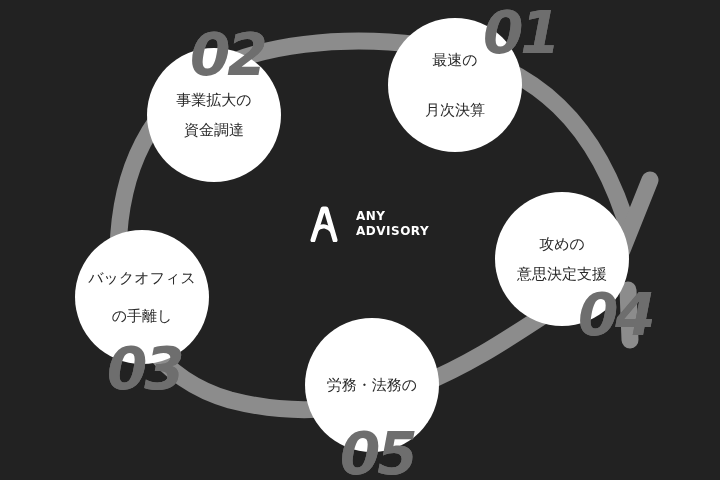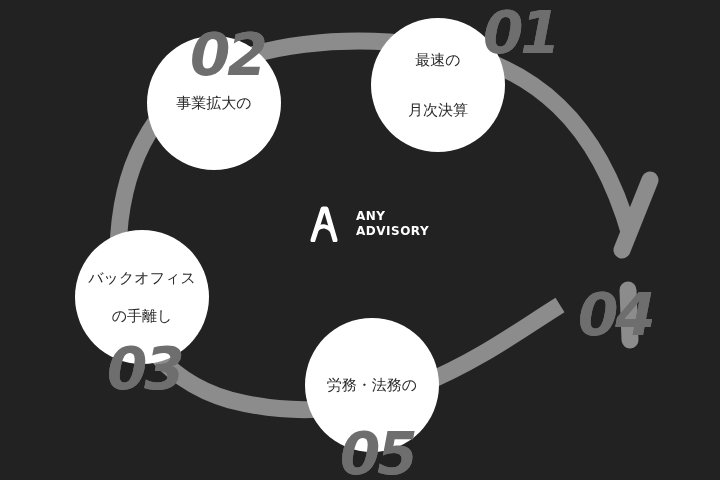--- a/index.html
+++ b/index.html
@@ -57,34 +57,39 @@
 
     <path d="M 628 290 L 630 340" fill="none" stroke="#8c8c8c" stroke-width="17" stroke-linecap="round"></path>
   </svg>
 
   <div class="num" style="left:483px; top:4px;">01</div>
   <div class="num" style="left:190px; top:26px;">02</div>
   <div class="num" style="left:107px; top:340px;">03</div>
   <div class="num" style="left:578px; top:286px;">04</div>
   <div class="num" style="left:340px; top:425px;">05</div>
 
-  <div class="circle" style="left:371px; top:18px; width:134px; height:134px;gap:20px;">
+  <div class="circle" style="left:388px; top:18px; width:134px; height:134px;gap:20px;">
     <span>最速の</span>
     <span>月次決算</span>
   </div>
 
-  <div class="circle" style="left:147px; top:36px; width:134px; height:134px;">
+  <div class="circle" style="left:147px; top:48px; width:134px; height:134px;">
     <span>事業拡大の</span>
+    <span>資金調達</span>
   </div>
 
   <div class="circle" style="left:75px; top:230px; width:134px; height:134px;gap:8px;">
     <span>バックオフィス</span>
     <span>の手離し</span>
   </div>
 
+  <div class="circle" style="left:495px; top:192px; width:134px; height:134px;">
+    <span>攻めの</span>
+    <span>意思決定支援</span>
+  </div>
 
   <div class="circle" style="left:305px; top:318px; width:134px; height:134px;justify-content:center;">
     <span>労務・法務の</span>
   </div>
 
   <div class="num" style="left:483px; top:4px; clip-path: inset(0 0 0 0);">01</div>
   <div class="num" style="left:190px; top:26px;">02</div>
   <div class="num" style="left:107px; top:340px;">03</div>
   <div class="num" style="left:578px; top:286px;">04</div>
   <div class="num" style="left:340px; top:425px;">05</div>

